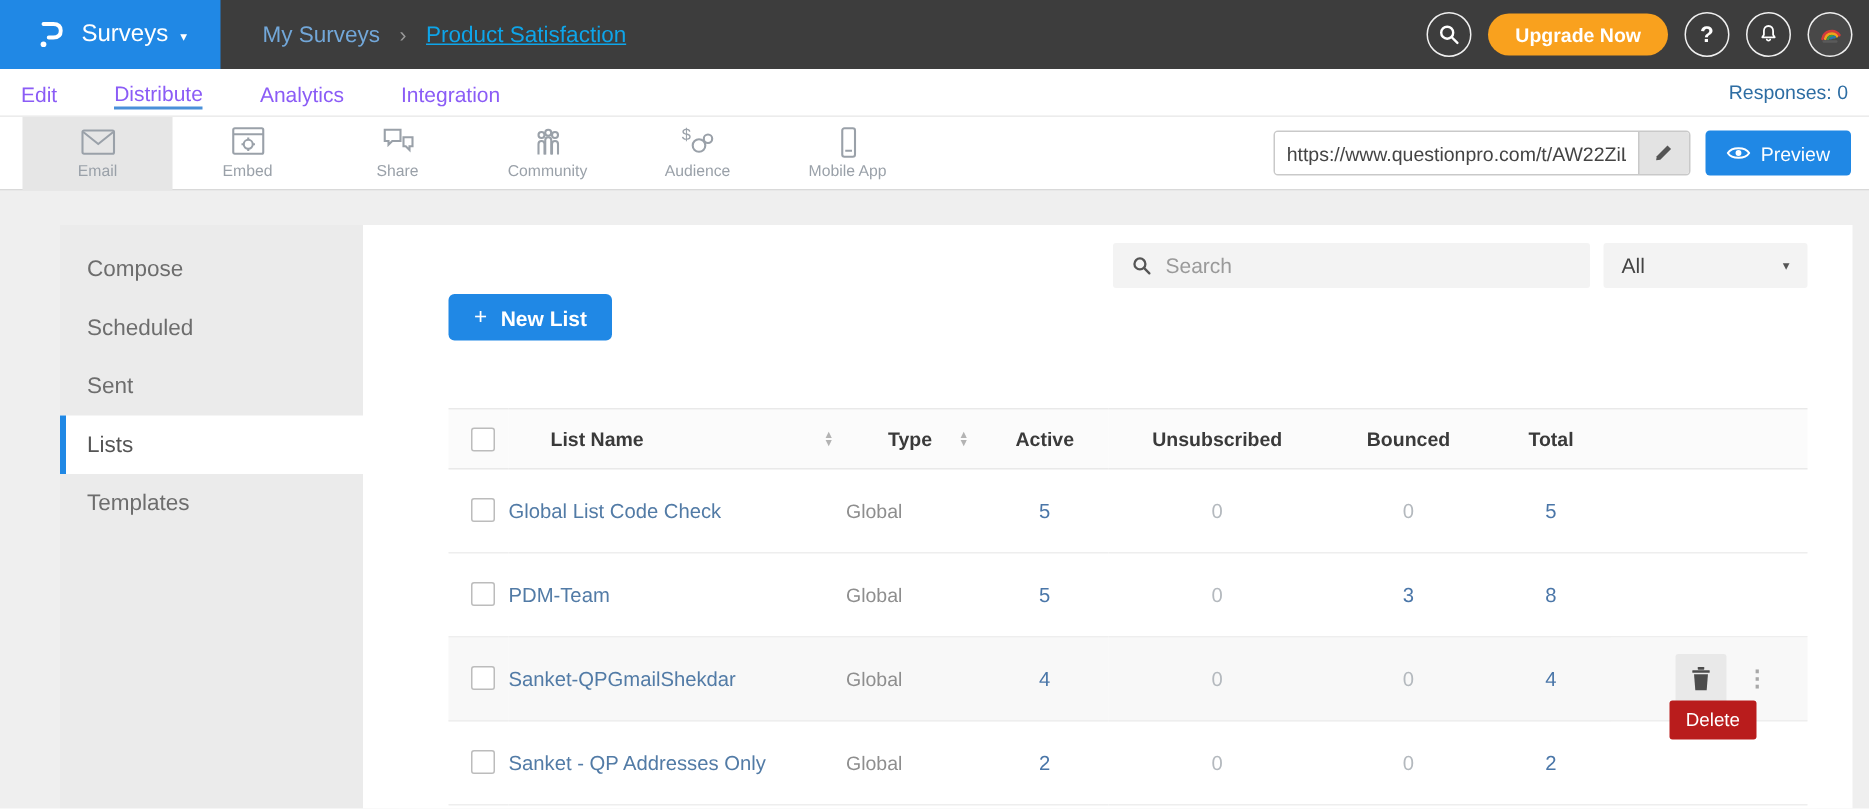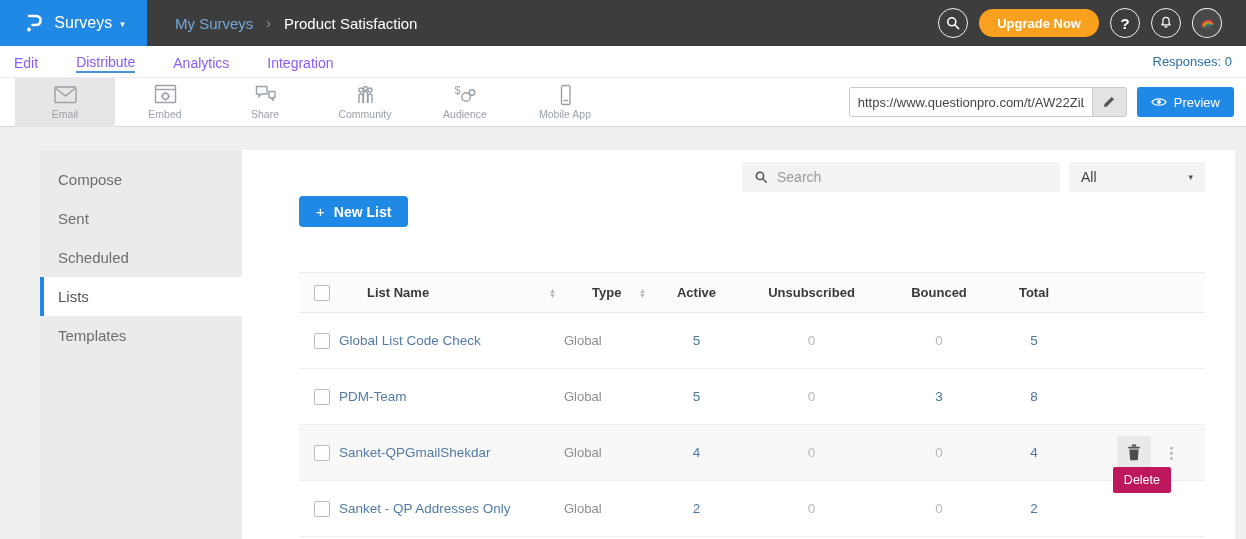--- a/index.html
+++ b/index.html
@@ -15,22 +15,22 @@
   .topbar { height:46px; background:#3d3d3d; display:flex; align-items:center; }
   .logo-block {
     width:147px; height:46px; background:#2088e5; display:flex;
     align-items:center; justify-content:center; gap:8px; cursor:pointer; flex:0 0 auto;
   }
   .logo-block .product { color:#fff; font-size:16px; }
   .logo-block .caret { color:#fff; font-size:9px; margin-top:2px; }
   .crumbs { display:flex; align-items:center; margin-left:28px; font-size:15px; }
   .crumb-parent { color:#72a7d9; cursor:pointer; }
   .crumb-sep { color:#9a9a9a; margin:0 13px; font-size:14px; }
-  .crumb-current { color:#ffffff; }
-  .top-right { margin-left:auto; display:flex; align-items:center; gap:11px; padding-right:24px; }
+  .crumb-current { color:#0ea5e9;text-decoration:underline; }
+  .top-right { margin-left:auto; display:flex; align-items:center; gap:11px; padding-right:11px; }
   .circle-btn {
     width:30px; height:30px; border:1.5px solid rgba(255,255,255,.92); border-radius:50%;
     display:flex; align-items:center; justify-content:center; color:#fff; cursor:pointer;
     font-size:15px; font-weight:bold;
   }
   .upgrade-btn {
     height:28px; padding:0 18px; border-radius:14px; background:#f9a11e; border:none;
     color:#fff; font-size:13px; font-weight:bold; font-family:inherit; cursor:pointer;
   }
   .avatar { background:#484848; overflow:hidden; }
@@ -122,21 +122,21 @@
   td.num { font-size:13.5px; color:#4a76a8; cursor:pointer; }
   td.num.muted { color:#b4b9be; cursor:default; }
   td.actions-cell { position:relative; }
   .actions { display:flex; align-items:center; justify-content:flex-end; gap:13px; padding-right:26px; }
   .trash-btn {
     width:34px; height:34px; background:#e9e9e9; border:none; border-radius:2px;
     display:flex; align-items:center; justify-content:center; cursor:pointer;
   }
   .row-menu { color:#a8a8a8; font-size:15px; font-weight:bold; cursor:pointer; line-height:1; }
   .tooltip {
-    position:absolute; top:42px; right:34px; background:#be185d; color:#fff; font-size:12.5px;
+    position:absolute; top:42px; right:34px; background:#b91c1c; color:#fff; font-size:12.5px;
     padding:6px 11px; border-radius:2px; z-index:5; white-space:nowrap;
   }
 </style>
 </head>
 <body>
 
 <div class="topbar">
   <div class="logo-block">
     <svg width="24" height="24" viewBox="0 0 24 24">
       <path d="M7 5 H13.5 Q18.5 5 18.5 9.5 Q18.5 14 13.5 14 H10.5" fill="none" stroke="#fff" stroke-width="2.6" stroke-linecap="round"></path>
@@ -256,22 +256,22 @@
         <circle cx="9" cy="6" r="2.2" fill="#fff"></circle>
       </svg>
       <span>Preview</span>
     </button>
   </div>
 </div>
 
 <div class="card">
   <div class="sidenav">
     <div class="side-item">Compose</div>
+    <div class="side-item">Scheduled</div>
     <div class="side-item">Sent</div>
-    <div class="side-item">Scheduled</div>
     <div class="side-item active">Lists</div>
     <div class="side-item">Templates</div>
   </div>
 
   <div class="main">
     <div class="search-row">
       <div class="search-box">
         <svg width="14" height="14" viewBox="0 0 20 20">
           <circle cx="8.5" cy="8.5" r="5.2" fill="none" stroke="#555" stroke-width="2.2"></circle>
           <line x1="12.8" y1="12.8" x2="17.5" y2="17.5" stroke="#555" stroke-width="2.2" stroke-linecap="round"></line>

